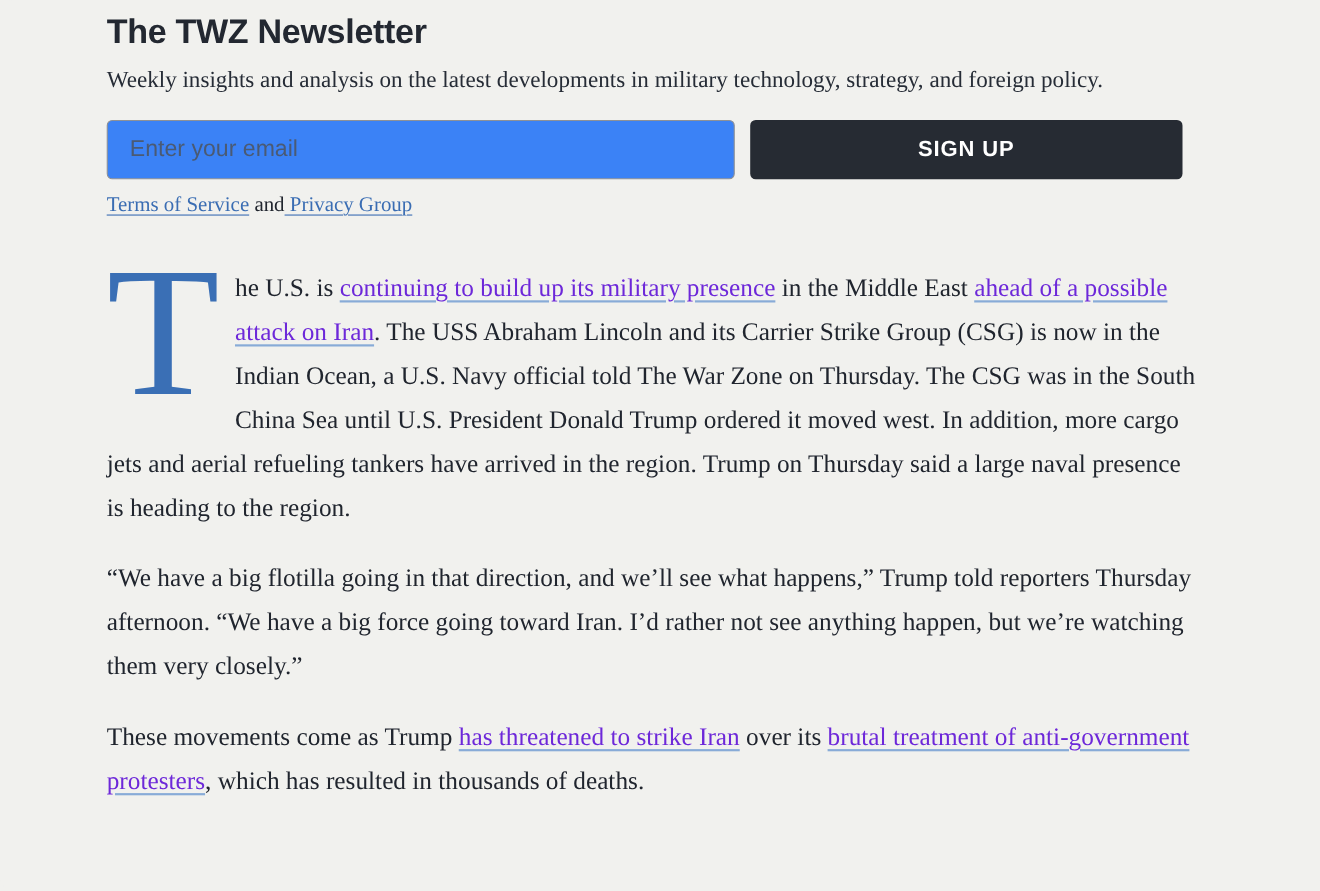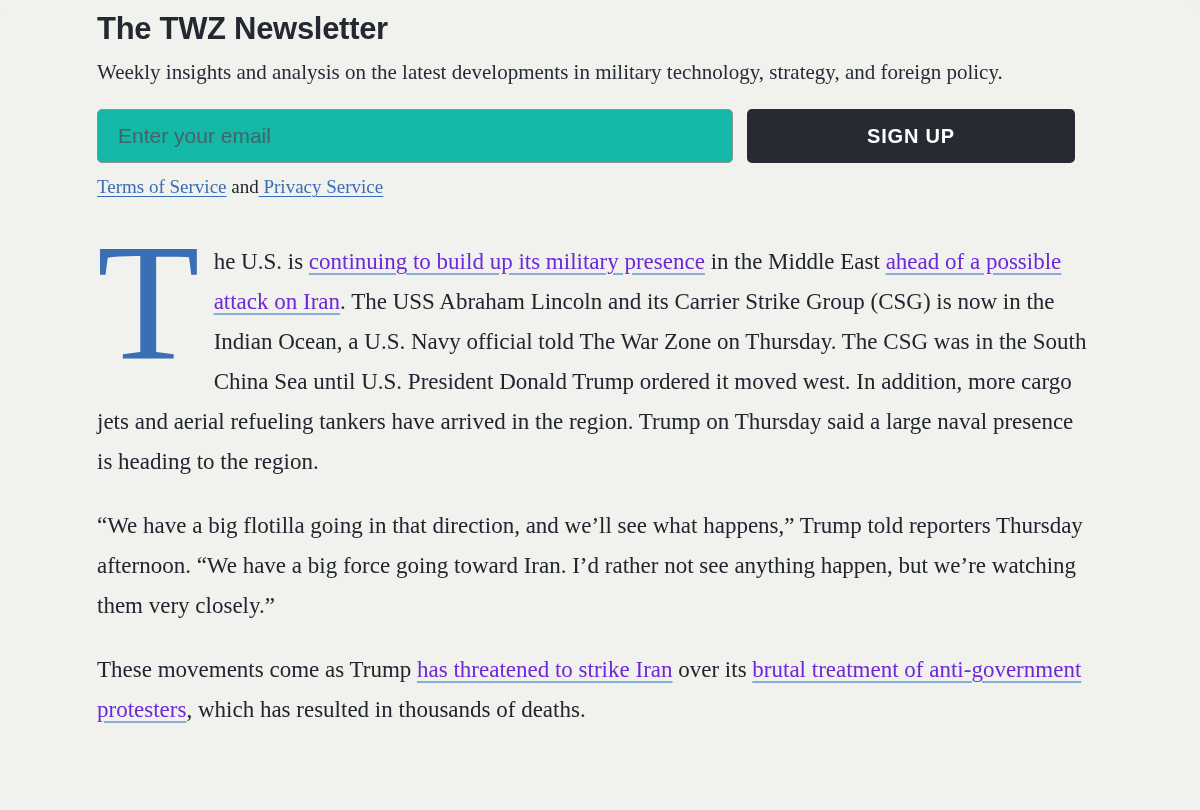--- a/index.html
+++ b/index.html
@@ -34,32 +34,32 @@
   }
   .nl-form {
     margin-top: 19px;
     display: flex;
     gap: 14px;
     width: 978px;
   }
   .nl-input {
     flex: 1;
     height: 54px;
-    background: #14b8a6;
+    background: #3b82f6;
     border: 1px solid #8e9196;
     border-radius: 5px;
     padding: 0 20px;
     font-family: "Liberation Sans", sans-serif;
     font-size: 21px;
     color: #30353d;
     outline: none;
   }
   .nl-input::placeholder { color: #4d545e; opacity: 0.85; }
   .nl-button {
-    width: 328px;
+    width: 393px;
     height: 54px;
     background: #262b33;
     color: #ffffff;
     border: none;
     border-radius: 5px;
     font-family: "Liberation Sans", sans-serif;
     font-size: 20px;
     font-weight: 700;
     letter-spacing: 0.8px;
     cursor: pointer;
@@ -113,21 +113,21 @@
 
   <section>
     <h2 class="nl-title">The TWZ Newsletter</h2>
     <p class="nl-desc">Weekly insights and analysis on the latest developments in military technology, strategy, and foreign policy.</p>
 
     <div class="nl-form">
         <input type="email" class="nl-input" placeholder="Enter your email" style="">
         <button class="nl-button">SIGN UP</button>
       </div>
 
-    <div class="nl-legal"><a>Terms of Service</a><span> and</span><a> Privacy Service</a></div>
+    <div class="nl-legal"><a>Terms of Service</a><span> and</span><a> Privacy Group</a></div>
   </section>
 
   <section class="article">
 
     <p><span class="dropcap">T</span><span>he U.S. is </span><a>continuing to build up its military presence</a><span> in the Middle East </span><a>ahead of a possible attack on Iran</a><span>. The USS </span><span class="ital">Abraham Lincoln</span><span> and its Carrier Strike Group (CSG) is now in the Indian Ocean, a U.S. Navy official told </span><span class="ital">The War Zone</span><span> on Thursday. The CSG was in the South China Sea until U.S. President Donald Trump ordered it moved west. In addition, more cargo jets and aerial refueling tankers have arrived in the region. Trump on Thursday said a large naval presence is heading to the region.</span></p>
 
     <p><span>“We have a big flotilla going in that direction, and we’ll see what happens,” Trump told reporters Thursday afternoon. “We have a big force going toward Iran. I’d rather not see anything happen, but we’re watching them very closely.”</span></p>
 
     <p><span>These movements come as Trump </span><a>has threatened to strike Iran</a><span> over its </span><a>brutal treatment of anti-government protesters</a><span>, which has resulted in thousands of deaths.</span></p>
 

